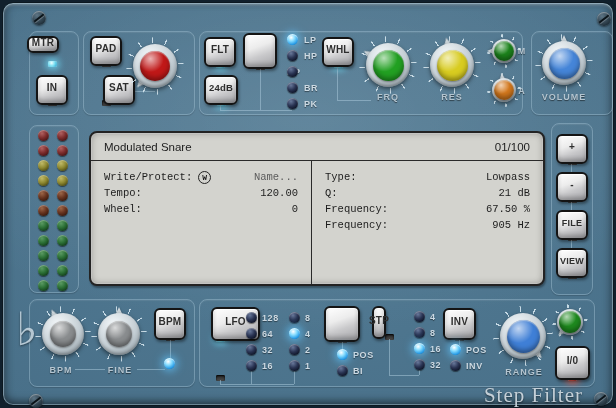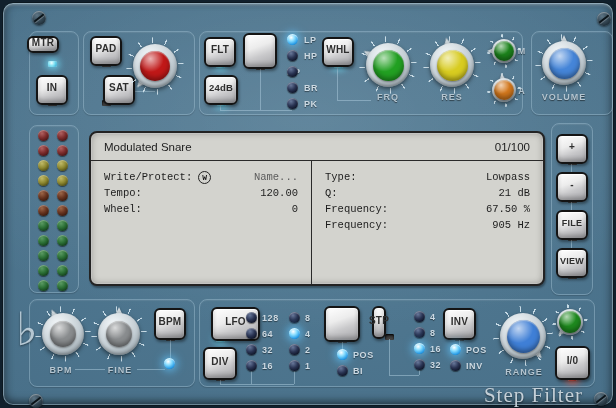--- a/index.html
+++ b/index.html
@@ -282,21 +282,20 @@
     <div class="cap" style="inset:8px;--cap:#8a8d8f"></div>
     </div>
   <div class="klabel" style="left:117px;top:362px">FINE</div>
   <div class="led on" style="left:161px;top:355px"></div>
 
   <div class="btn" style="left:151px;top:305px;width:32px;height:32px">BPM</div>
   <div class="slot" style="left:163px;top:332px;bottom:auto;transform:none"></div>
 
   <div class="btn" style="left:208px;top:304px;width:49px;height:34px">LFO</div>
   <div class="slot cyan" style="left:213px;top:333px;bottom:auto;transform:none"></div>
-  <div class="btn" style="left:200px;top:344px;width:34px;height:33px">DIV</div>
   <div class="slot" style="left:213px;top:372px;bottom:auto;transform:none"></div>
 
   <div class="led" style="left:243px;top:309px"></div>
   <div class="ledlabel" style="left:259px;top:310px">128</div>
   <div class="led" style="left:243px;top:325px"></div>
   <div class="ledlabel" style="left:259px;top:326px">64</div>
   <div class="led" style="left:243px;top:341px"></div>
   <div class="ledlabel" style="left:259px;top:342px">32</div>
   <div class="led" style="left:243px;top:357px"></div>
   <div class="ledlabel" style="left:259px;top:358px">16</div>

